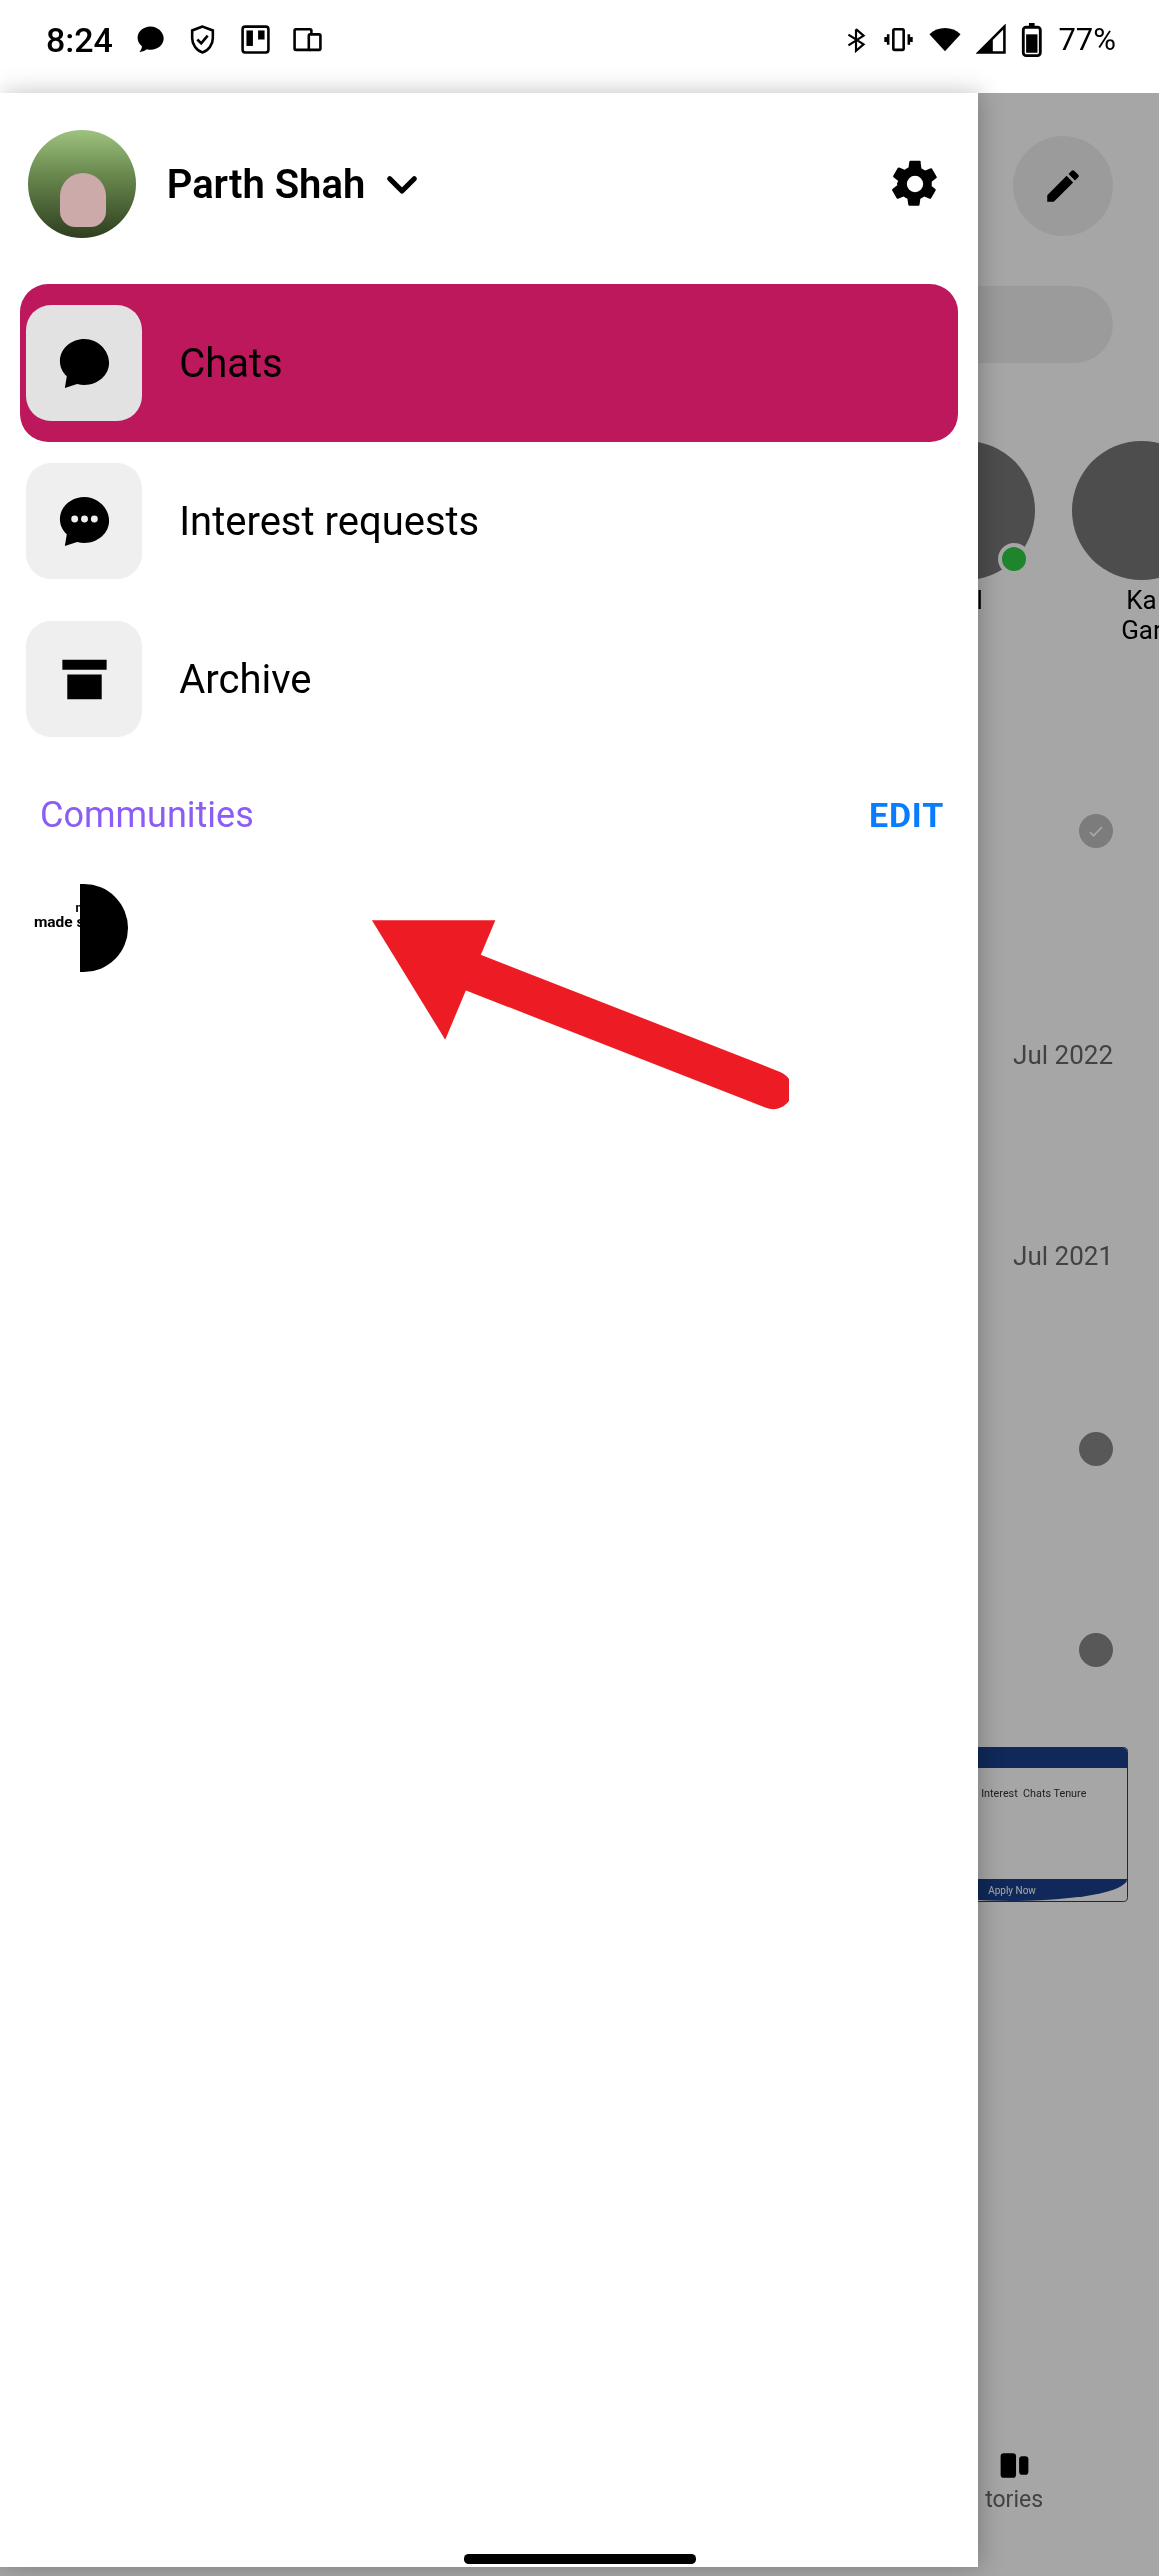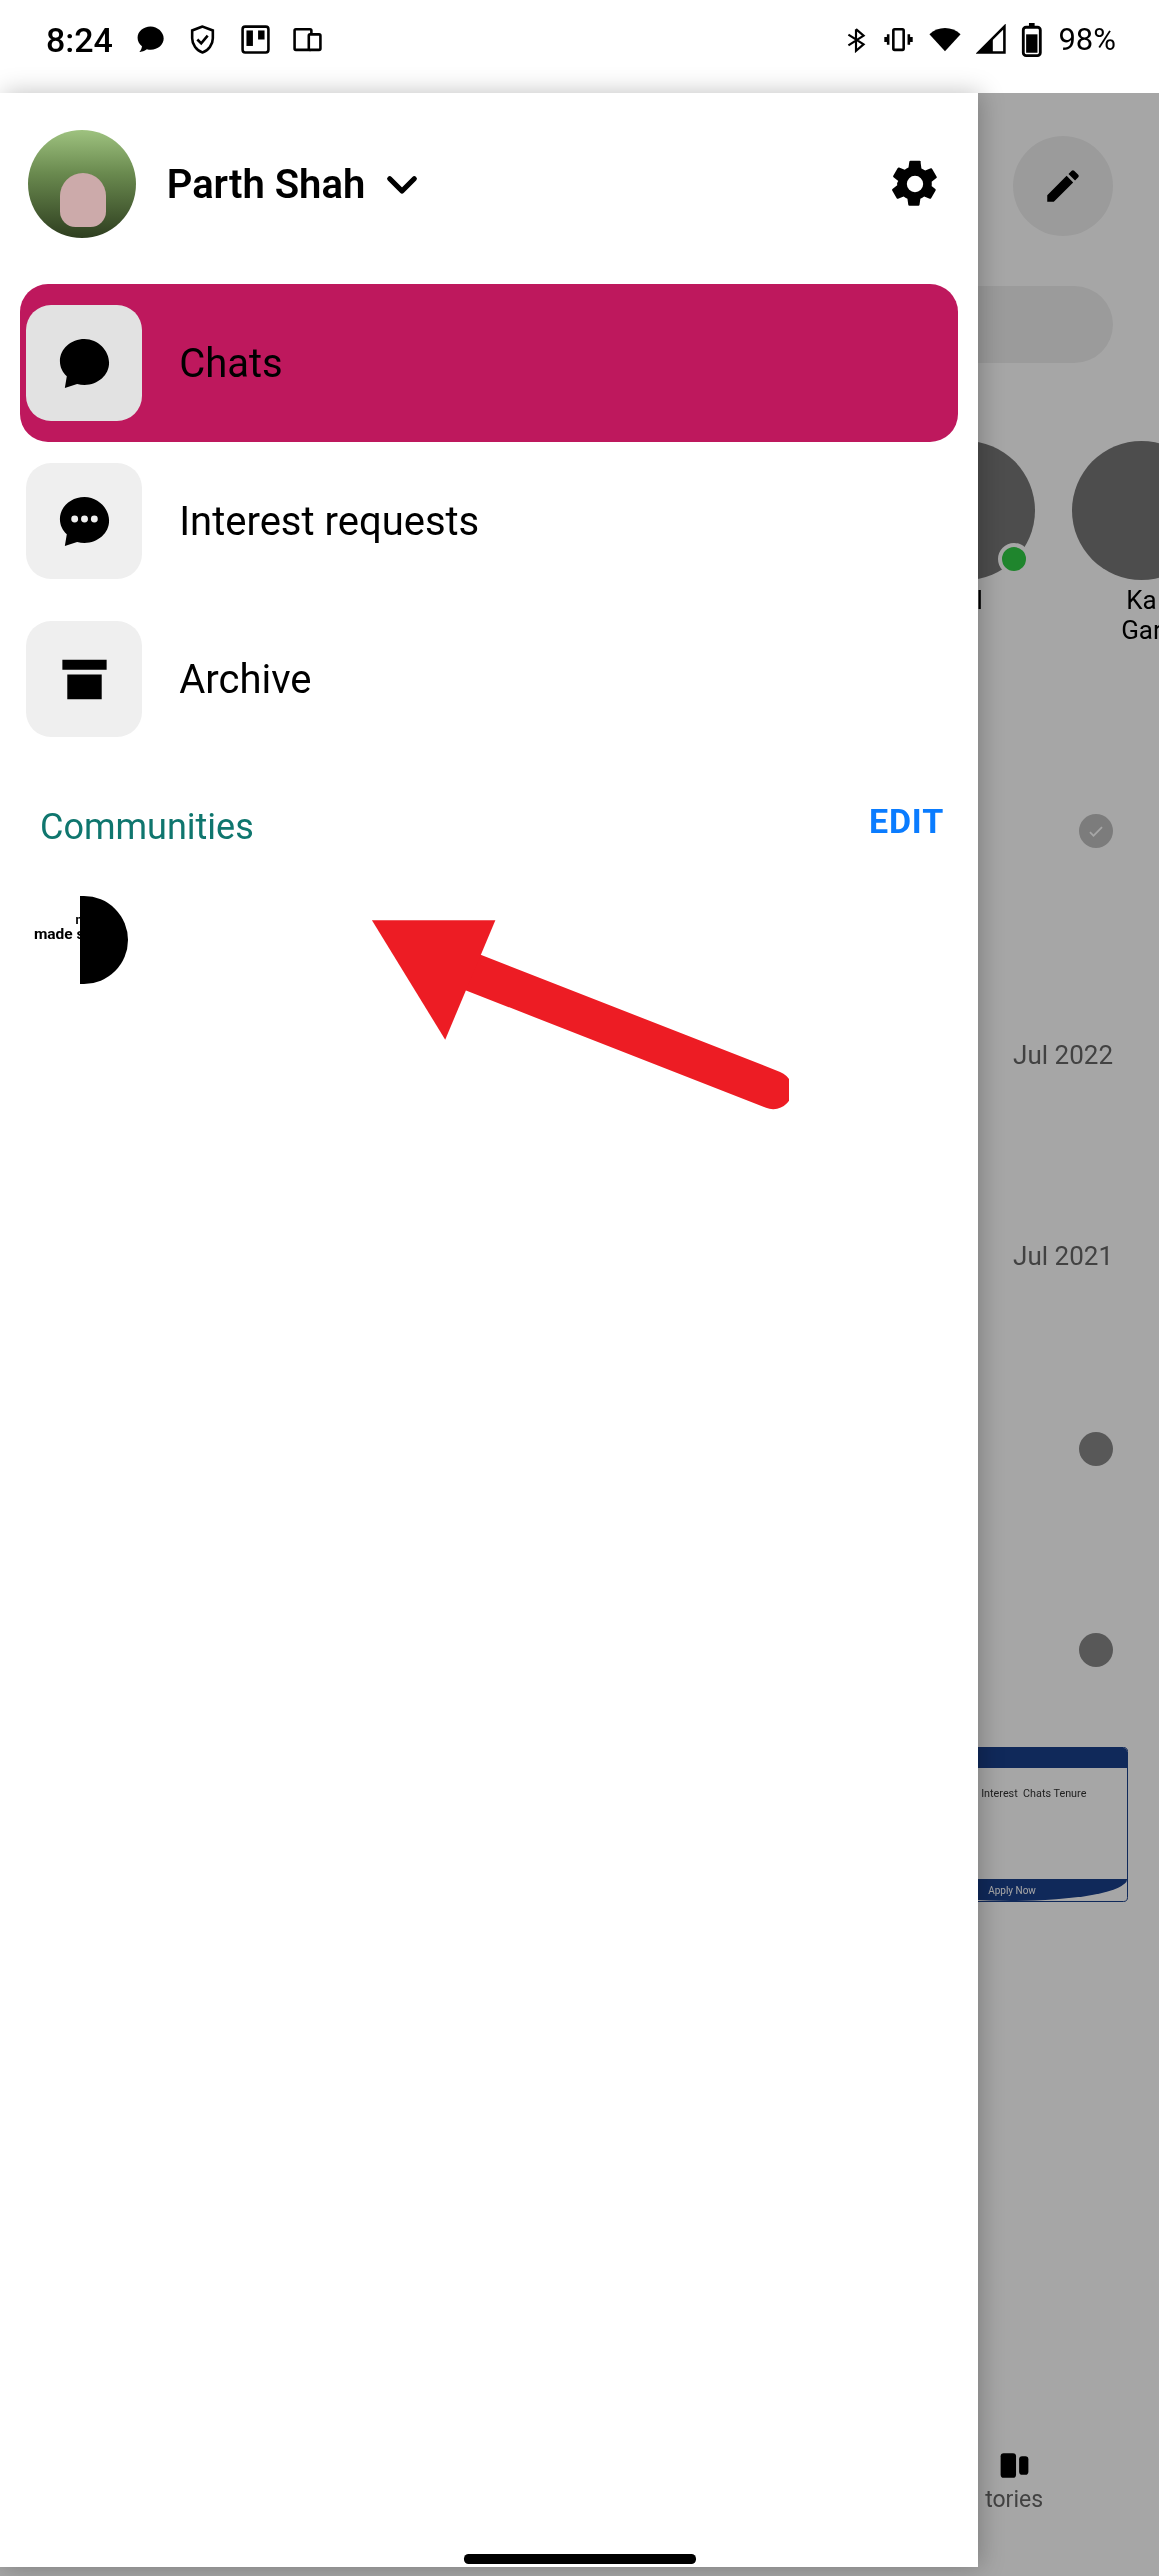--- a/index.html
+++ b/index.html
@@ -54,21 +54,21 @@
     .gear{margin-left:auto;margin-right:7.7px;}
     
     .nav{margin-top:46px;}
     .nav-item{display:flex;align-items:center;height:158px;border-radius:28px;padding-left:6.2px;cursor:pointer;}
     .nav-item.active{background:#be185d;}
     .nav-ico{width:116px;height:116px;border-radius:25px;background:#efefef;display:flex;align-items:center;justify-content:center;flex-shrink:0;}
     .nav-item.active .nav-ico{background:#e2e2e2;}
     .nav-lbl{margin-left:37px;font-size:40px;font-weight:400;color:#000;}
     
     .sec-hdr{display:flex;align-items:center;justify-content:space-between;margin:36px 14px 14px 20px;}
-    .sec-title{font-size:36px;color:#0f766e;margin-top:12px;}
+    .sec-title{font-size:36px;color:#8b5cf6;}
     .edit-btn{font-size:34px;font-weight:700;letter-spacing:0.8px;color:#0a7cff;}
     
     .comm{display:flex;align-items:center;padding:20px 6.2px;}
     .comm-ico{width:116px;height:116px;border-radius:14px;background:#fff;display:flex;align-items:center;justify-content:center;position:relative;}
     .comm-ico .half{position:absolute;right:14px;top:14px;width:48px;height:88px;background:#000;border-radius:0 62px 62px 0;}
     .comm-ico .t{position:absolute;left:7.7px;top:31px;font-size:12.4px;line-height:1.05;font-weight:700;color:#000;text-align:right;}
     .comm-txt{margin-left:37px;}
     .comm-name{font-size:40px;font-weight:400;color:#000;}
     .comm-sub{font-size:29px;color:#6d6d6d;margin-top:3.1px;}
 
@@ -132,21 +132,21 @@
           <path fill="#000" d="M2 22h11V11L2 22Z"></path>
         </svg>
     </span>
     <span>
       <svg width="21.6" height="34" viewBox="0 0 14 24">
           <rect x="1" y="3" width="12" height="20" rx="2" fill="none" stroke="#000" stroke-width="2"></rect>
           <rect x="5" y="0" width="4" height="3" fill="#000"></rect>
           <rect x="3" y="8" width="8" height="13" fill="#000"></rect>
         </svg>
     </span>
-    <span class="batt-pct">98%</span>
+    <span class="batt-pct">77%</span>
   </div>
 </div>
 
 <div class="bg-screen">
   <div class="compose-btn">
     <svg width="42" height="42" viewBox="0 0 24 24">
         <path fill="#000" d="M3 17.25V21h3.75L17.81 9.94l-3.75-3.75L3 17.25ZM20.71 7.04a1 1 0 0 0 0-1.41l-2.34-2.34a1 1 0 0 0-1.41 0l-1.83 1.83 3.75 3.75 1.83-1.83Z"></path>
       </svg>
   </div>
   <div class="search-pill"></div>

